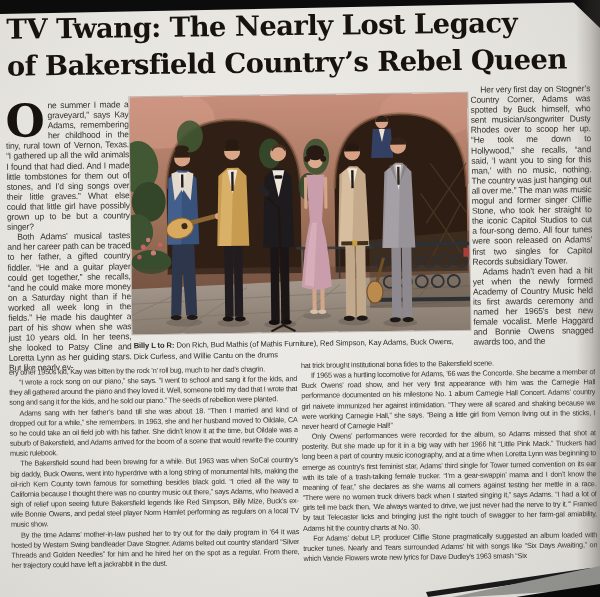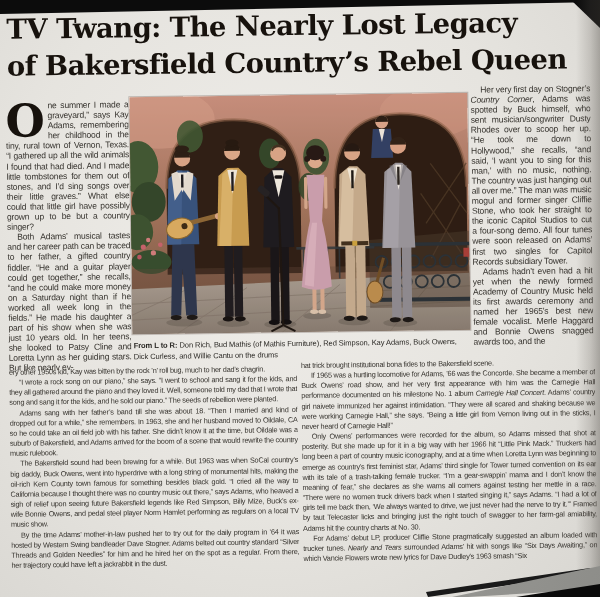--- a/index.html
+++ b/index.html
@@ -17,21 +17,21 @@
   .narrow{font-size:8.6px;line-height:10.1px;letter-spacing:-0.2px;}
   .wide{font-size:7.35px;line-height:10.15px;letter-spacing:-0.25px;}
   #left-narrow{left:8px;top:97px;width:123px;height:270px;overflow:hidden;}
   #right-narrow{left:473px;top:87px;width:120px;height:276px;overflow:hidden;}
   #left-wide{left:8px;top:364px;width:288px;height:226px;overflow:hidden;}
   #right-wide{left:300px;top:361px;width:294px;height:226px;overflow:hidden;}
   .para{margin:0;text-indent:10px;}
   .para.flush{text-indent:0;}
   .dropcap{float:left;font-family:"DejaVu Serif","Liberation Serif",serif;font-weight:bold;
            font-size:45px;line-height:37px;padding:2px 3px 0 0;color:#17120d;}
-  .italic{font-style:italic;}
+  .italic{}
 
   .photo{position:absolute;left:132px;top:95px;width:338px;height:237px;display:block;
          box-shadow:0 0 0 1px rgba(60,40,30,0.25);}
   .caption{position:absolute;left:133px;top:338px;width:336px;font-size:7.6px;line-height:11px;
            color:#2c2a26;letter-spacing:-0.1px;}
   .caption b{font-weight:bold;}
 
   .overlay{position:absolute;left:0;top:0;width:600px;height:597px;pointer-events:none;}
   #top-shadow{background:#0c0c0c;clip-path:polygon(0 0,600px 0,600px 2px,0 14px);}
   #corner-tr{background:#0c0c0c;clip-path:polygon(571px 0,600px 0,600px 28px);}
@@ -258,21 +258,21 @@
         <line x1="151" y1="230" x2="148" y2="112" stroke="#15100c" stroke-width="2.2"></line>
         <line x1="148" y1="113" x2="135" y2="100" stroke="#15100c" stroke-width="2.2"></line>
         <rect x="127" y="92" width="13" height="7" rx="3" fill="#1d1d1f" transform="rotate(40 133 95)"></rect>
         <line x1="151" y1="230" x2="139" y2="236" stroke="#15100c" stroke-width="2"></line>
         <line x1="151" y1="230" x2="163" y2="236" stroke="#15100c" stroke-width="2"></line>
       </g>
       <rect width="338" height="237" fill="#d88a6e" opacity="0.05"></rect>
     </svg>
 
     <div class="caption">
-      <b>From L to R:</b><span> Don Rich, Bud Mathis (of Mathis Furniture), Red Simpson, Kay Adams, Buck Owens, Dick Curless, and Willie Cantu on the drums</span>
+      <b>Billy L to R:</b><span> Don Rich, Bud Mathis (of Mathis Furniture), Red Simpson, Kay Adams, Buck Owens, Dick Curless, and Willie Cantu on the drums</span>
     </div>
 
     <div id="left-narrow" class="col narrow">
       <p class="para flush"><span class="dropcap">O</span><span>ne summer I made a graveyard,” says Kay Adams, remembering her childhood in the tiny, rural town of Vernon, Texas. “I gathered up all the wild animals I found that had died. And I made little tombstones for them out of stones, and I’d sing songs over their little graves.” What else could that little girl have possibly grown up to be but a country singer?</span></p>
       <p class="para">Both Adams’ musical tastes and her career path can be traced to her father, a gifted country fiddler. “He and a guitar player could get together,” she recalls, “and he could make more money on a Saturday night than if he worked all week long in the fields.” He made his daughter a part of his show when she was just 10 years old. In her teens, she looked to Patsy Cline and Loretta Lynn as her guiding stars. But like nearly ev-</p>
     </div>
 
     <div id="right-narrow" class="col narrow">
       <p class="para"><span>Her very first day on Stogner’s </span><span class="italic">Country Corner</span><span>, Adams was spotted by Buck himself, who sent musician/songwriter Dusty Rhodes over to scoop her up. “He took me down to Hollywood,” she recalls, “and said, ‘I want you to sing for this man,’ with no music, nothing. The country was just hanging out all over me.” The man was music mogul and former singer Cliffie Stone, who took her straight to the iconic Capitol Studios to cut a four-song demo. All four tunes were soon released on Adams’ first two singles for Capitol Records subsidiary Tower.</span></p>
       <p class="para">Adams hadn’t even had a hit yet when the newly formed Academy of Country Music held its first awards ceremony and named her 1965’s best new female vocalist. Merle Haggard and Bonnie Owens snagged awards too, and the</p>

